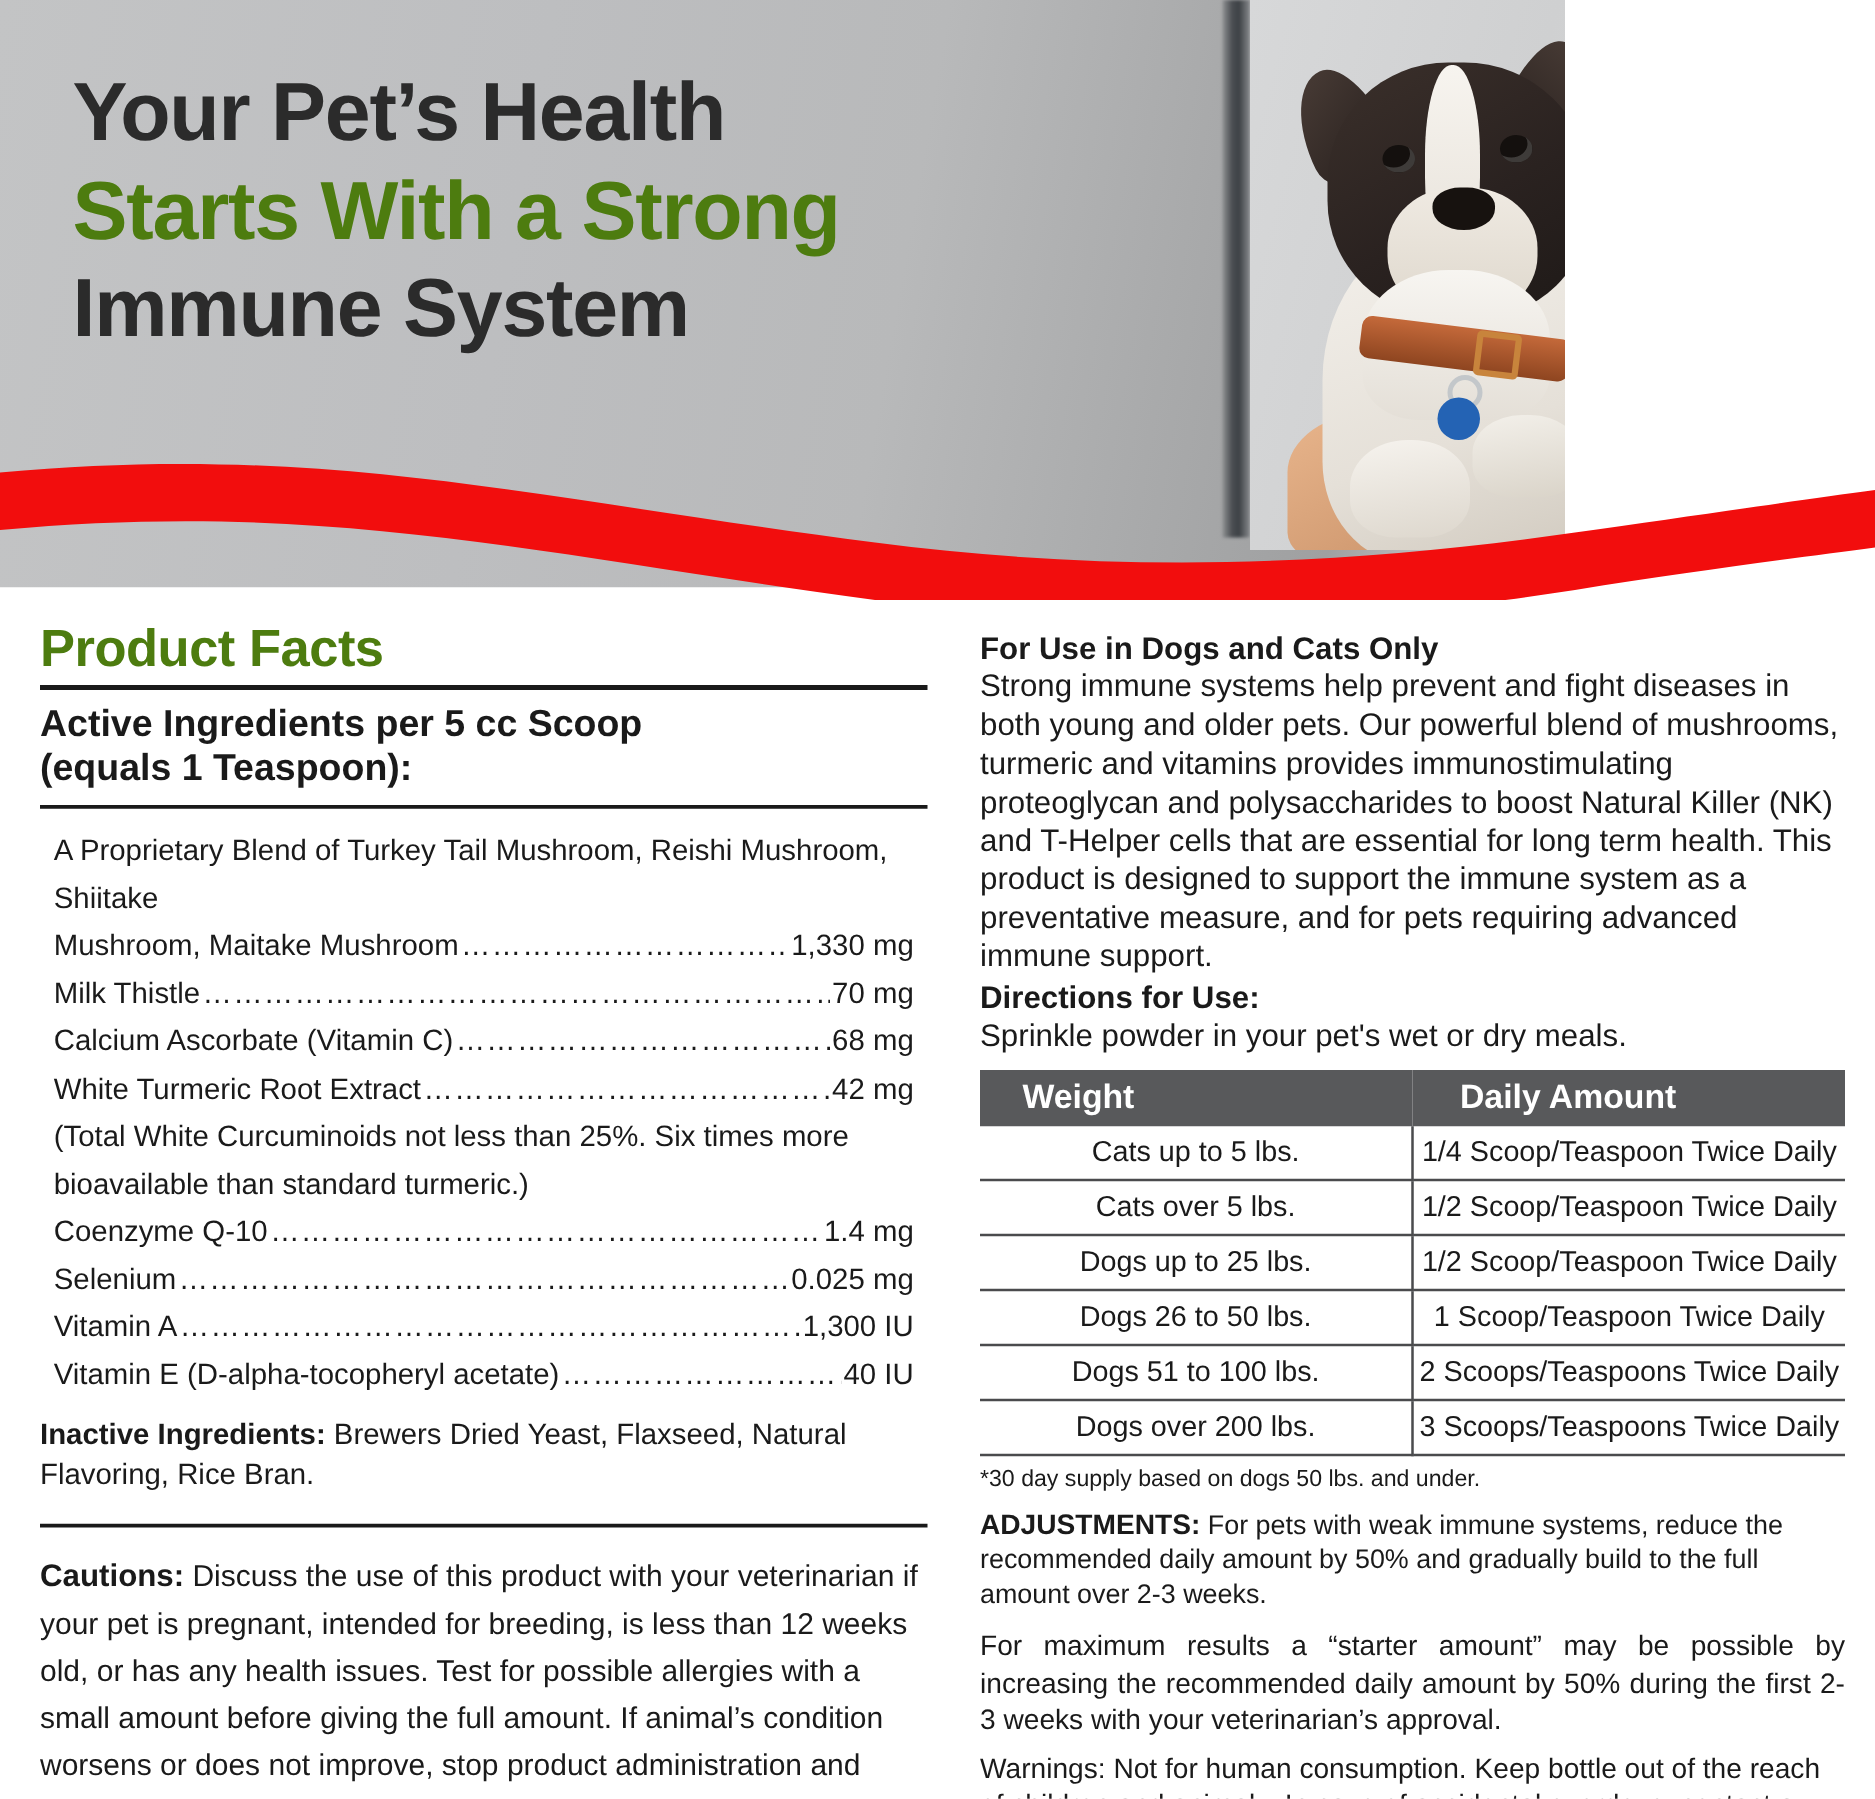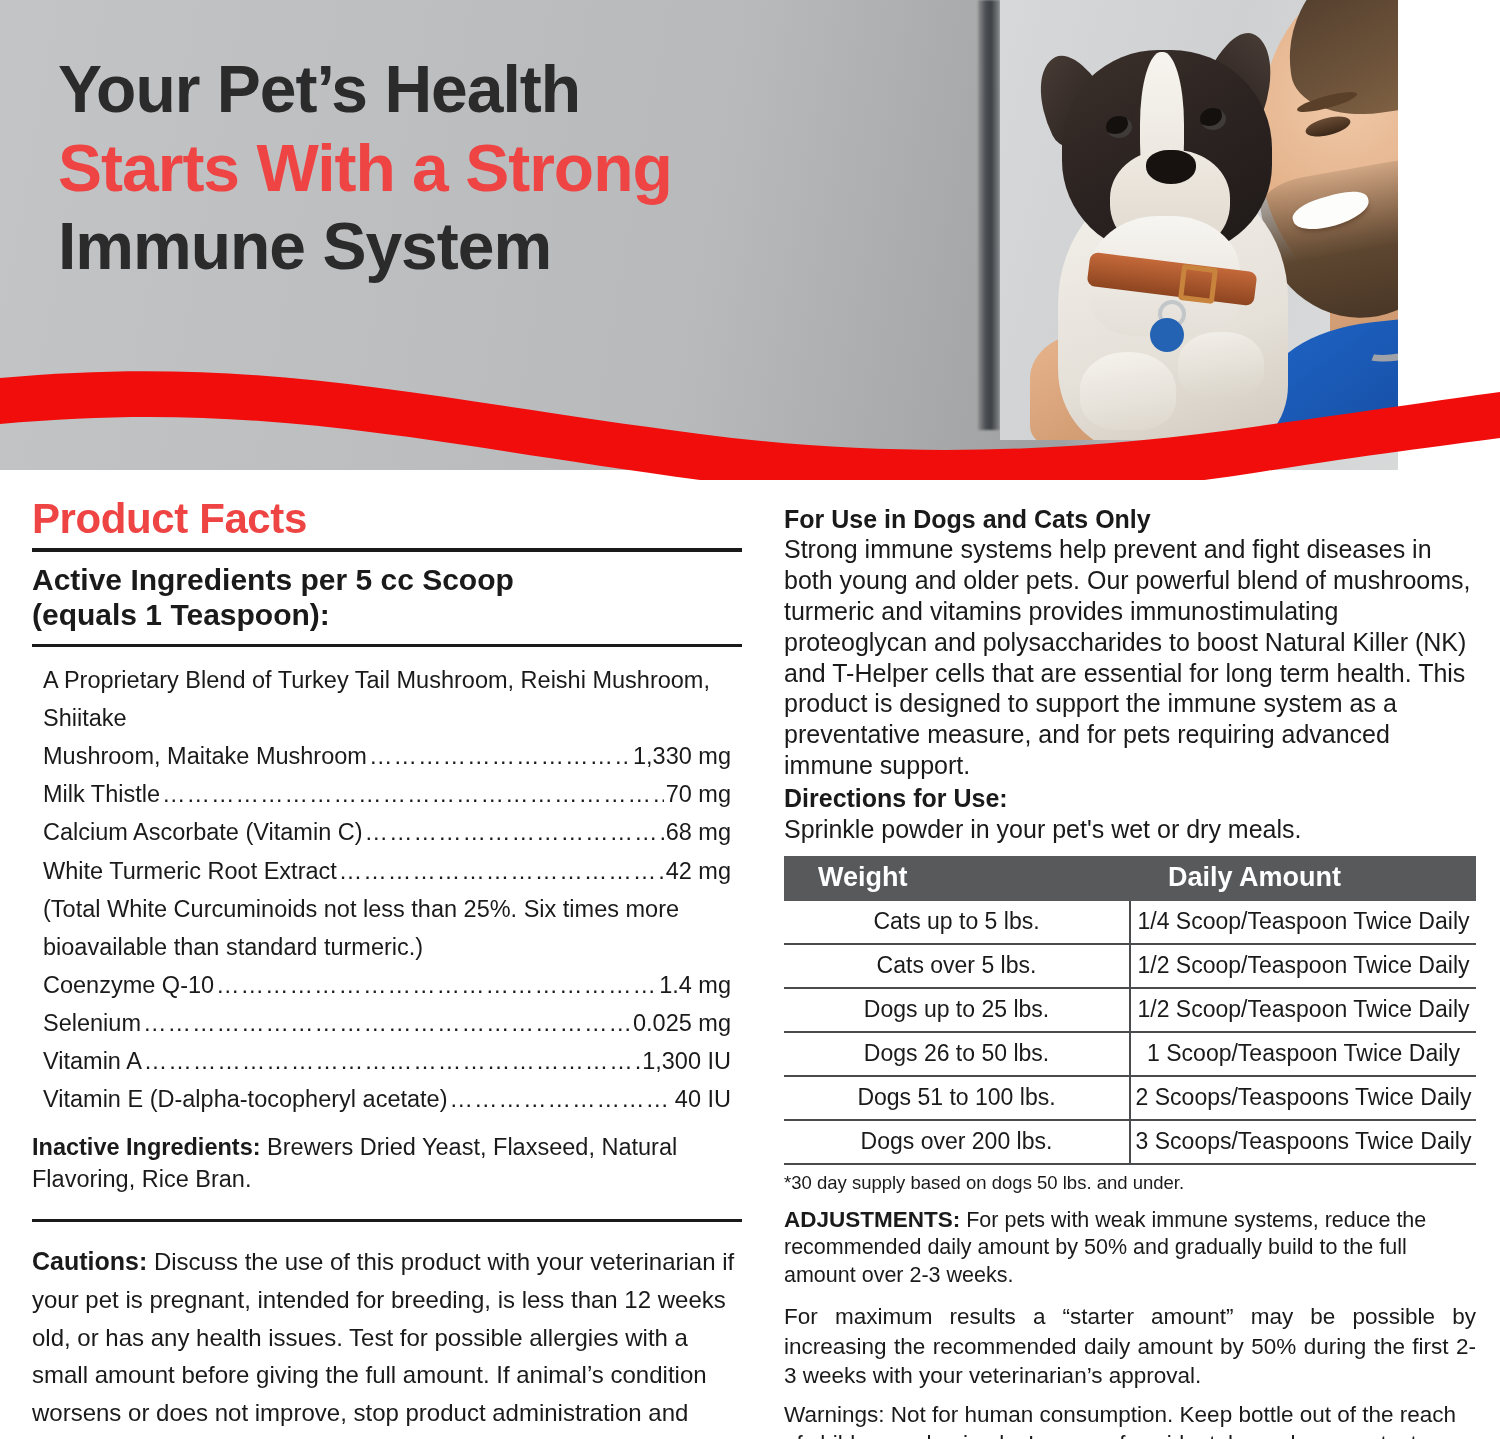--- a/index.html
+++ b/index.html
@@ -7,23 +7,22 @@
     width:1500px;height:1439px;
     background:#ffffff;
     font-family:"Liberation Sans", sans-serif;
     color:#1a1a1a;
     overflow:hidden;
     position:relative;
   }
 
   
   .header{
-    position:absolute;left:0;top:0;width:1368px;height:470px;
+    position:absolute;left:0;top:0;width:1252px;height:470px;
     overflow:hidden;
-    padding-left:30px;
   }
   .hdr-bg{
     position:absolute;left:0;top:0;width:1500px;height:470px;
     background:linear-gradient(100deg,#c3c4c5 0%,#bdbec0 28%,#b8b9ba 48%,#a9aaab 62%,#9fa0a1 72%,#cfd0d1 80%,#dcdddd 100%);
   }
   
   .door-band{
     position:absolute;left:978px;top:0;width:22px;height:430px;
     background:linear-gradient(90deg,#8e9092 0%,#4b4e52 35%,#3d4145 60%,#87898c 100%);
     filter:blur(1.2px);
@@ -187,21 +186,21 @@
   
   .main{
     position:absolute;left:0;top:470px;width:1500px;height:969px;
   }
   .colL{position:absolute;left:32px;top:28px;width:710px;}
   .colR{position:absolute;left:784px;top:34px;width:692px;}
 
   
   .pf-title{
     font-size:42px;font-weight:700;letter-spacing:-0.4px;
-    color:#ef4444;margin:0 0 8px 0;line-height:1;
+    color:#4d7c0f;margin:0 0 8px 0;line-height:1;
   }
   .rule{height:4px;background:#1a1a1a;margin:6px 0 10px 0;}
   .rule-thin{height:3px;background:#1a1a1a;margin:12px 0 14px 0;}
   .subhead{
     font-size:30px;font-weight:700;line-height:1.17;margin:0;color:#1a1a1a;
   }
   .ing-list{margin:11px;padding:0;list-style:none;}
   .ing-row{
     display:flex;align-items:center;
     font-size:23.5px;line-height:1.62;color:#1a1a1a;
@@ -295,21 +294,21 @@
     <div class="dog-collar"></div>
     <div class="dog-buckle"></div>
     <div class="dog-ring"></div>
     <div class="dog-tag"></div>
     <div class="dog-paw"></div>
     <div class="dog-paw2"></div>
   </div>
 
   <div style="position:absolute;left:58px;top:50px;width:900px;z-index:6;">
     <div style="font-size:66px;font-weight:700;line-height:1.19;letter-spacing:-1px;color:#2b2b2b;">Your Pet’s Health</div>
-    <div style="font-size:66px;font-weight:700;line-height:1.19;letter-spacing:-1px;color:#ef4444;">Starts With a Strong</div>
+    <div style="font-size:66px;font-weight:700;line-height:1.19;letter-spacing:-1px;color:#4d7c0f;">Starts With a Strong</div>
     <div style="font-size:66px;font-weight:700;line-height:1.19;letter-spacing:-1px;color:#2b2b2b;">Immune System</div>
   </div>
 </div>
 
 <svg class="wave" viewBox="0 0 1500 120" preserveAspectRatio="none">
   <path d="M0,18 C260,-6 420,38 700,74 C900,100 1080,92 1260,66 C1360,52 1440,40 1500,32
            L1500,78 C1440,86 1360,96 1260,112 C1080,140 900,148 700,120
            C420,82 260,40 0,64 Z" fill="#F20D0D"></path>
 </svg>
 

